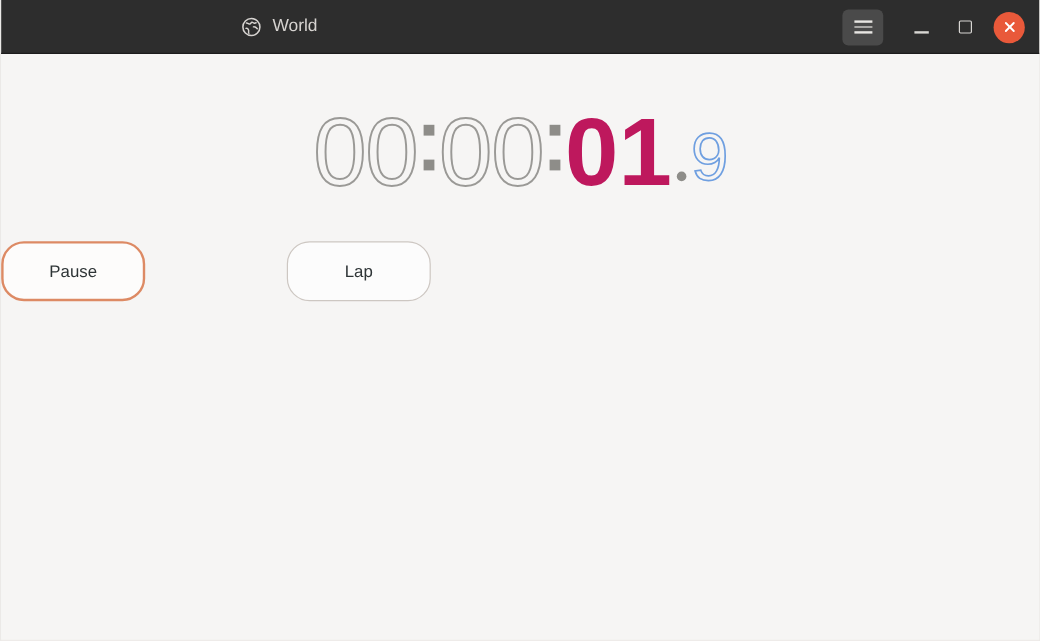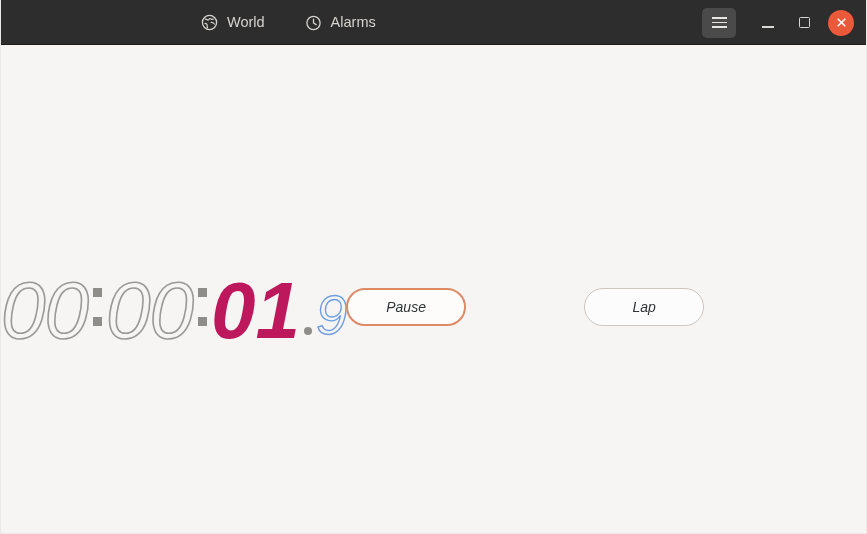--- a/index.html
+++ b/index.html
@@ -152,24 +152,22 @@
     align-items: center;
     justify-content: center;
   }
   .close-circle svg { display: block; }
 
   
   .content {
     flex: 1 1 auto;
     position: relative;
     display: flex;
-    flex-direction: row;
-    align-items: center;
+    flex-direction: column;
     background: #f6f5f4;
-    font-style: italic;
   }
 
   .timer-display {
     margin-top: 42px;
     display: flex;
     align-items: baseline;
     justify-content: center;
     line-height: 1;
     height: 78px;
     user-select: none;
@@ -240,21 +238,21 @@
   
   .buttons {
     margin-top: 36px;
     display: flex;
     align-items: center;
     gap: 118px;
   }
 
   .pill {
     min-width: 120px;
-    height: 38px;
+    height: 50px;
     padding: 0 26px;
     border-radius: 19px;
     background: #fcfcfc;
     color: #2e3436;
     font-size: 14px;
     display: flex;
     align-items: center;
     justify-content: center;
     box-sizing: border-box;
     border: 1px solid #cdc7c2;
@@ -280,29 +278,20 @@
           <svg width="17" height="17" viewBox="0 0 17 17">
             <circle cx="8.5" cy="8.5" r="7.1" fill="none" stroke="#d6d3d0" stroke-width="1.3"></circle>
             <path d="M4.4 5.2 C5.6 5.0 6.3 6.2 7.3 6.0 C8.2 5.8 8.0 4.6 9.0 4.5 C10.0 4.4 10.2 5.6 11.2 5.4 L12.4 5.0" fill="none" stroke="#d6d3d0" stroke-width="1.2" stroke-linecap="round"></path>
             <path d="M4.0 9.6 C5.2 9.0 6.0 10.4 6.2 11.4 C6.4 12.3 5.8 13.0 6.4 13.8" fill="none" stroke="#d6d3d0" stroke-width="1.2" stroke-linecap="round"></path>
             <path d="M10.2 8.4 C11.4 8.2 12.6 9.0 13.4 10.0" fill="none" stroke="#d6d3d0" stroke-width="1.2" stroke-linecap="round"></path>
           </svg>
         </span>
         <span class="tab-label">World</span>
       </div>
 
-      <div class="tab">
-        <span class="tab-icon">
-          <svg width="17" height="17" viewBox="0 0 17 17">
-            <circle cx="8.5" cy="9.0" r="6.6" fill="none" stroke="#d6d3d0" stroke-width="1.3"></circle>
-            <path d="M8.5 5.2 L8.5 9.0 L11.2 10.6" fill="none" stroke="#d6d3d0" stroke-width="1.3" stroke-linecap="round" stroke-linejoin="round"></path>
-          </svg>
-        </span>
-        <span class="tab-label">Alarms</span>
-      </div>
 
 
 
     </div>
 
     <div class="win-controls">
 
       <div class="menu-btn">
         <span class="bars">
             <i></i>

